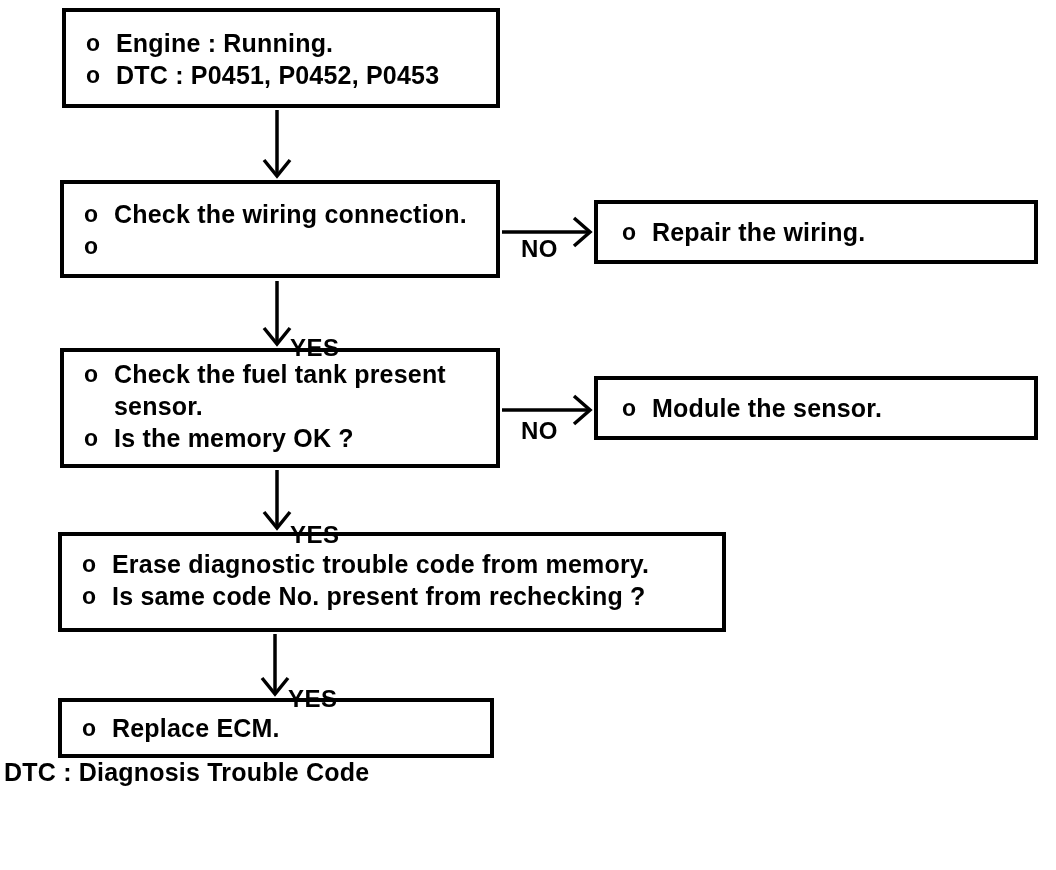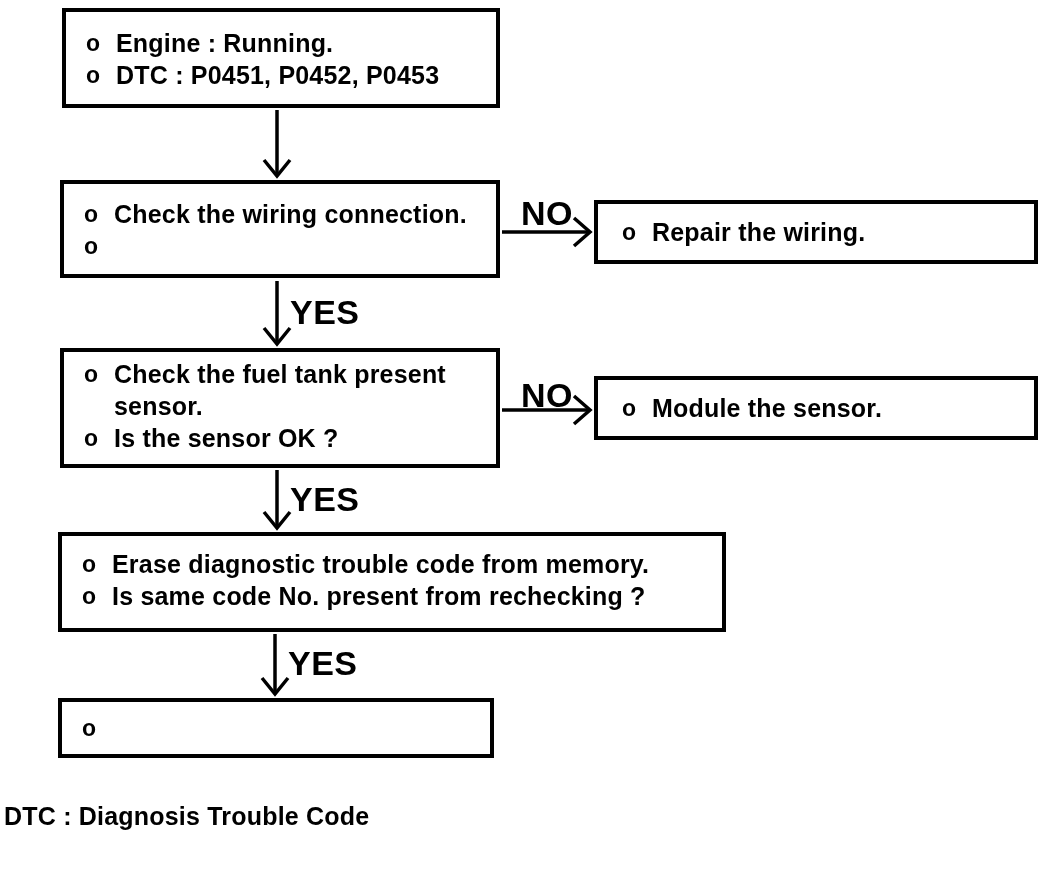--- a/index.html
+++ b/index.html
@@ -38,29 +38,30 @@
     font-size: 23px;
   }
   .txt {
     flex: 0 1 auto;
   }
   .txt-narrow {
     max-width: 372px;
   }
   .branch-label {
     position: absolute;
-    font-size: 34px;
+    font-size: 24px;
     line-height: 28px;
     font-weight: 600;
     letter-spacing: 0.5px;
+    margin-top: 36px;
   }
   .footnote {
     position: absolute;
     left: 4px;
-    top: 800px;
+    top: 756px;
     font-size: 25px;
     line-height: 32px;
     font-weight: 600;
     letter-spacing: 0.2px;
   }
   .arrows {
     position: absolute;
     left: 0;
     top: 0;
     width: 1056px;
@@ -130,21 +131,21 @@
     </div>
   </div>
 
   <div class="box" style="left:60px; top:348px; width:440px; height:120px; padding-top:6px;">
     <div class="li">
       <span class="bullet">o</span>
       <span class="txt txt-narrow">Check the fuel tank present sensor.</span>
     </div>
     <div class="li">
       <span class="bullet">o</span>
-      <span class="txt">Is the sensor OK ?</span>
+      <span class="txt">Is the memory OK ?</span>
     </div>
   </div>
 
   <div class="box" style="left:594px; top:376px; width:444px; height:64px; padding-top:12px; padding-left:24px;">
     <div class="li">
       <span class="bullet">o</span>
       <span class="txt">Module the sensor.</span>
     </div>
   </div>
 
@@ -155,20 +156,21 @@
     </div>
     <div class="li">
       <span class="bullet">o</span>
       <span class="txt">Is same code No. present from rechecking ?</span>
     </div>
   </div>
 
   <div class="box" style="left:58px; top:698px; width:436px; height:60px; padding-top:10px;">
     <div class="li">
       <span class="bullet">o</span>
+      <span class="txt">Replace ECM.</span>
     </div>
   </div>
 
   <div class="branch-label" style="left:521px; top:199px;">NO</div>
   <div class="branch-label" style="left:290px; top:298px;">YES</div>
   <div class="branch-label" style="left:521px; top:381px;">NO</div>
   <div class="branch-label" style="left:290px; top:485px;">YES</div>
   <div class="branch-label" style="left:288px; top:649px;">YES</div>
 
   <div class="footnote">

